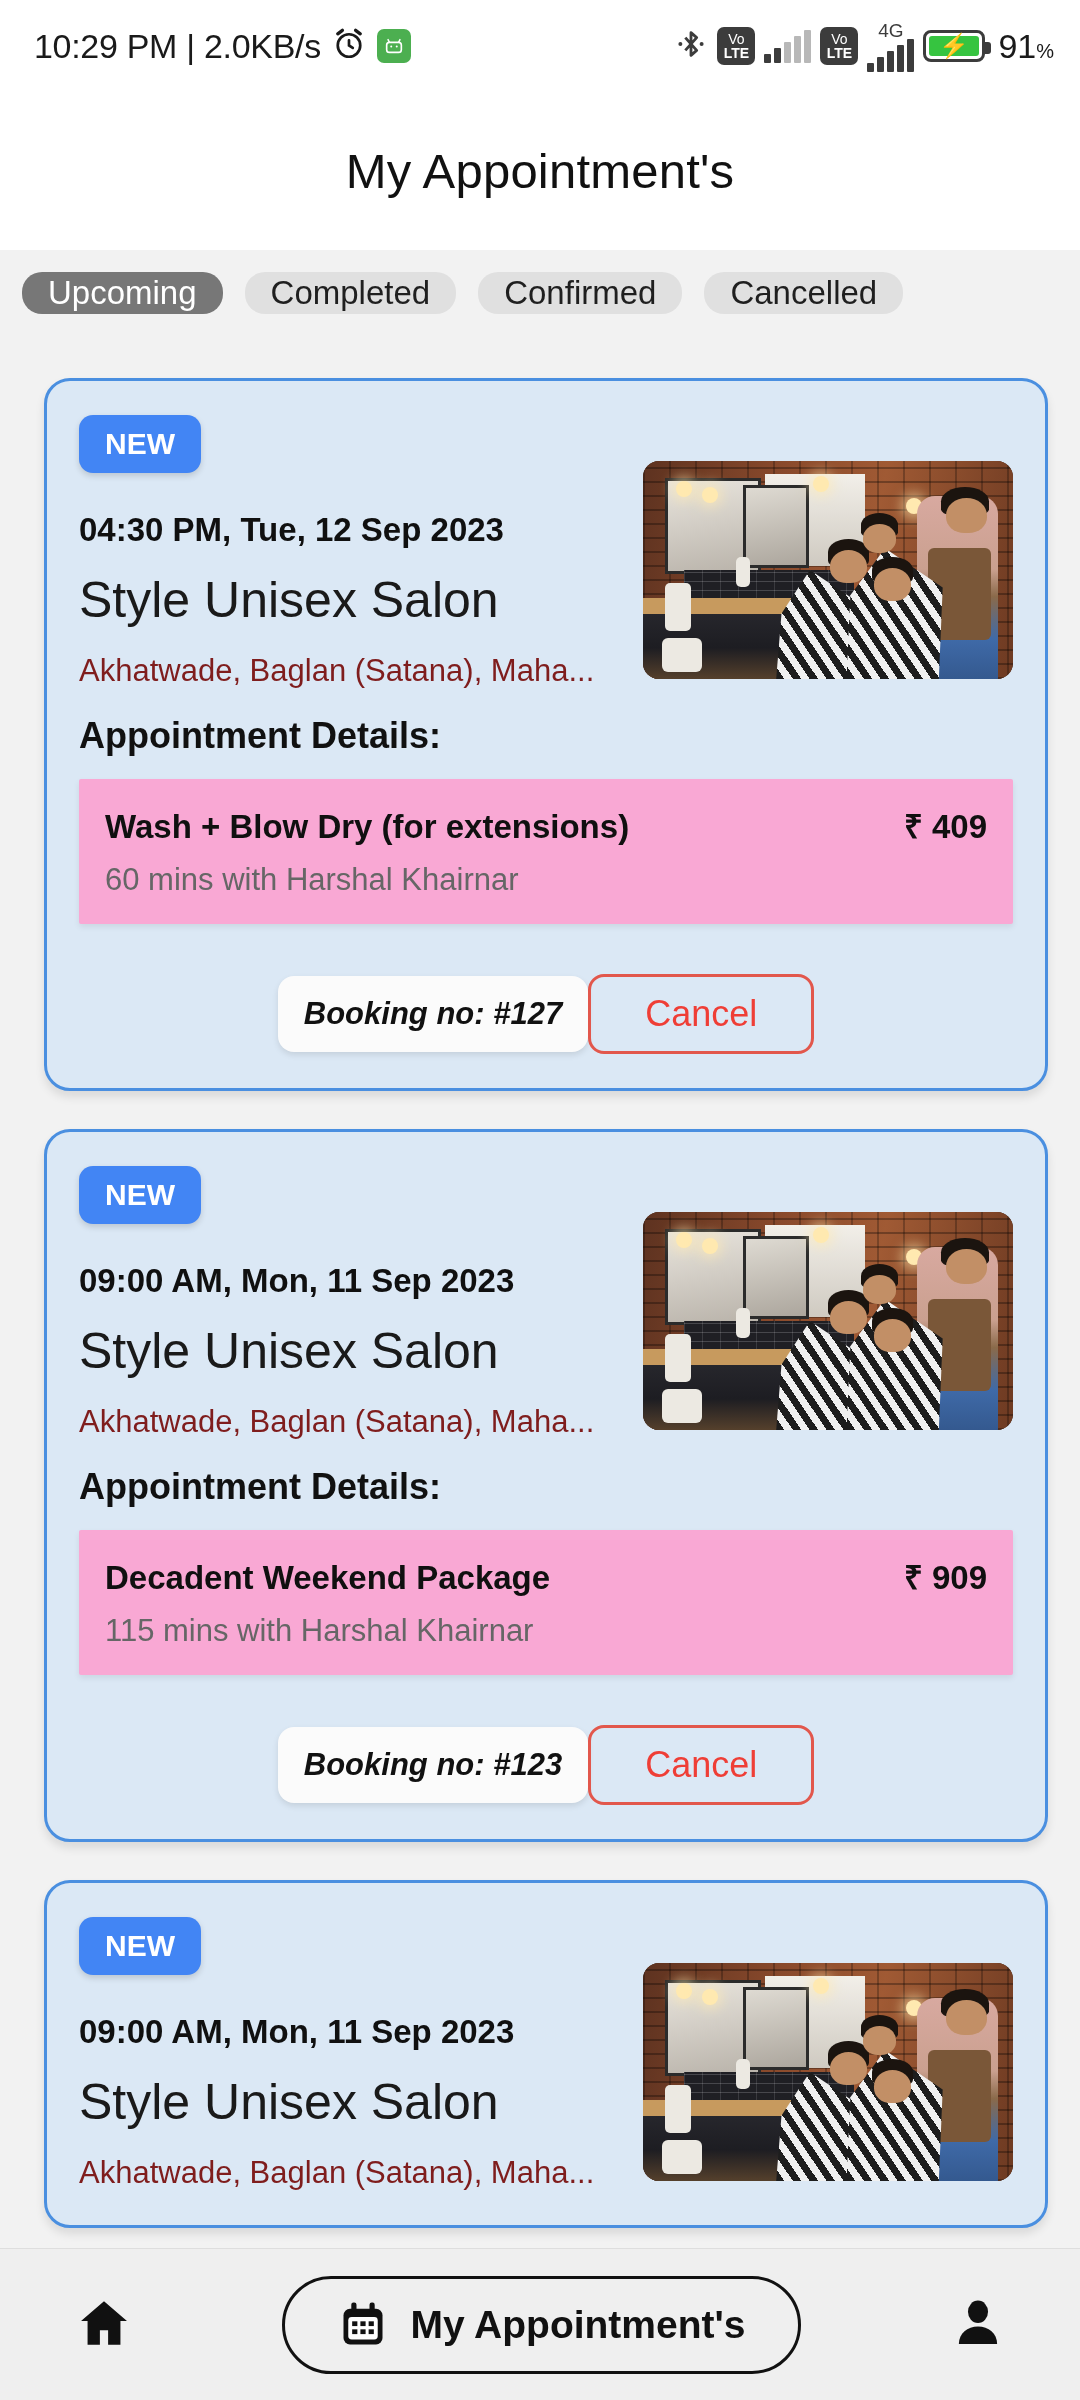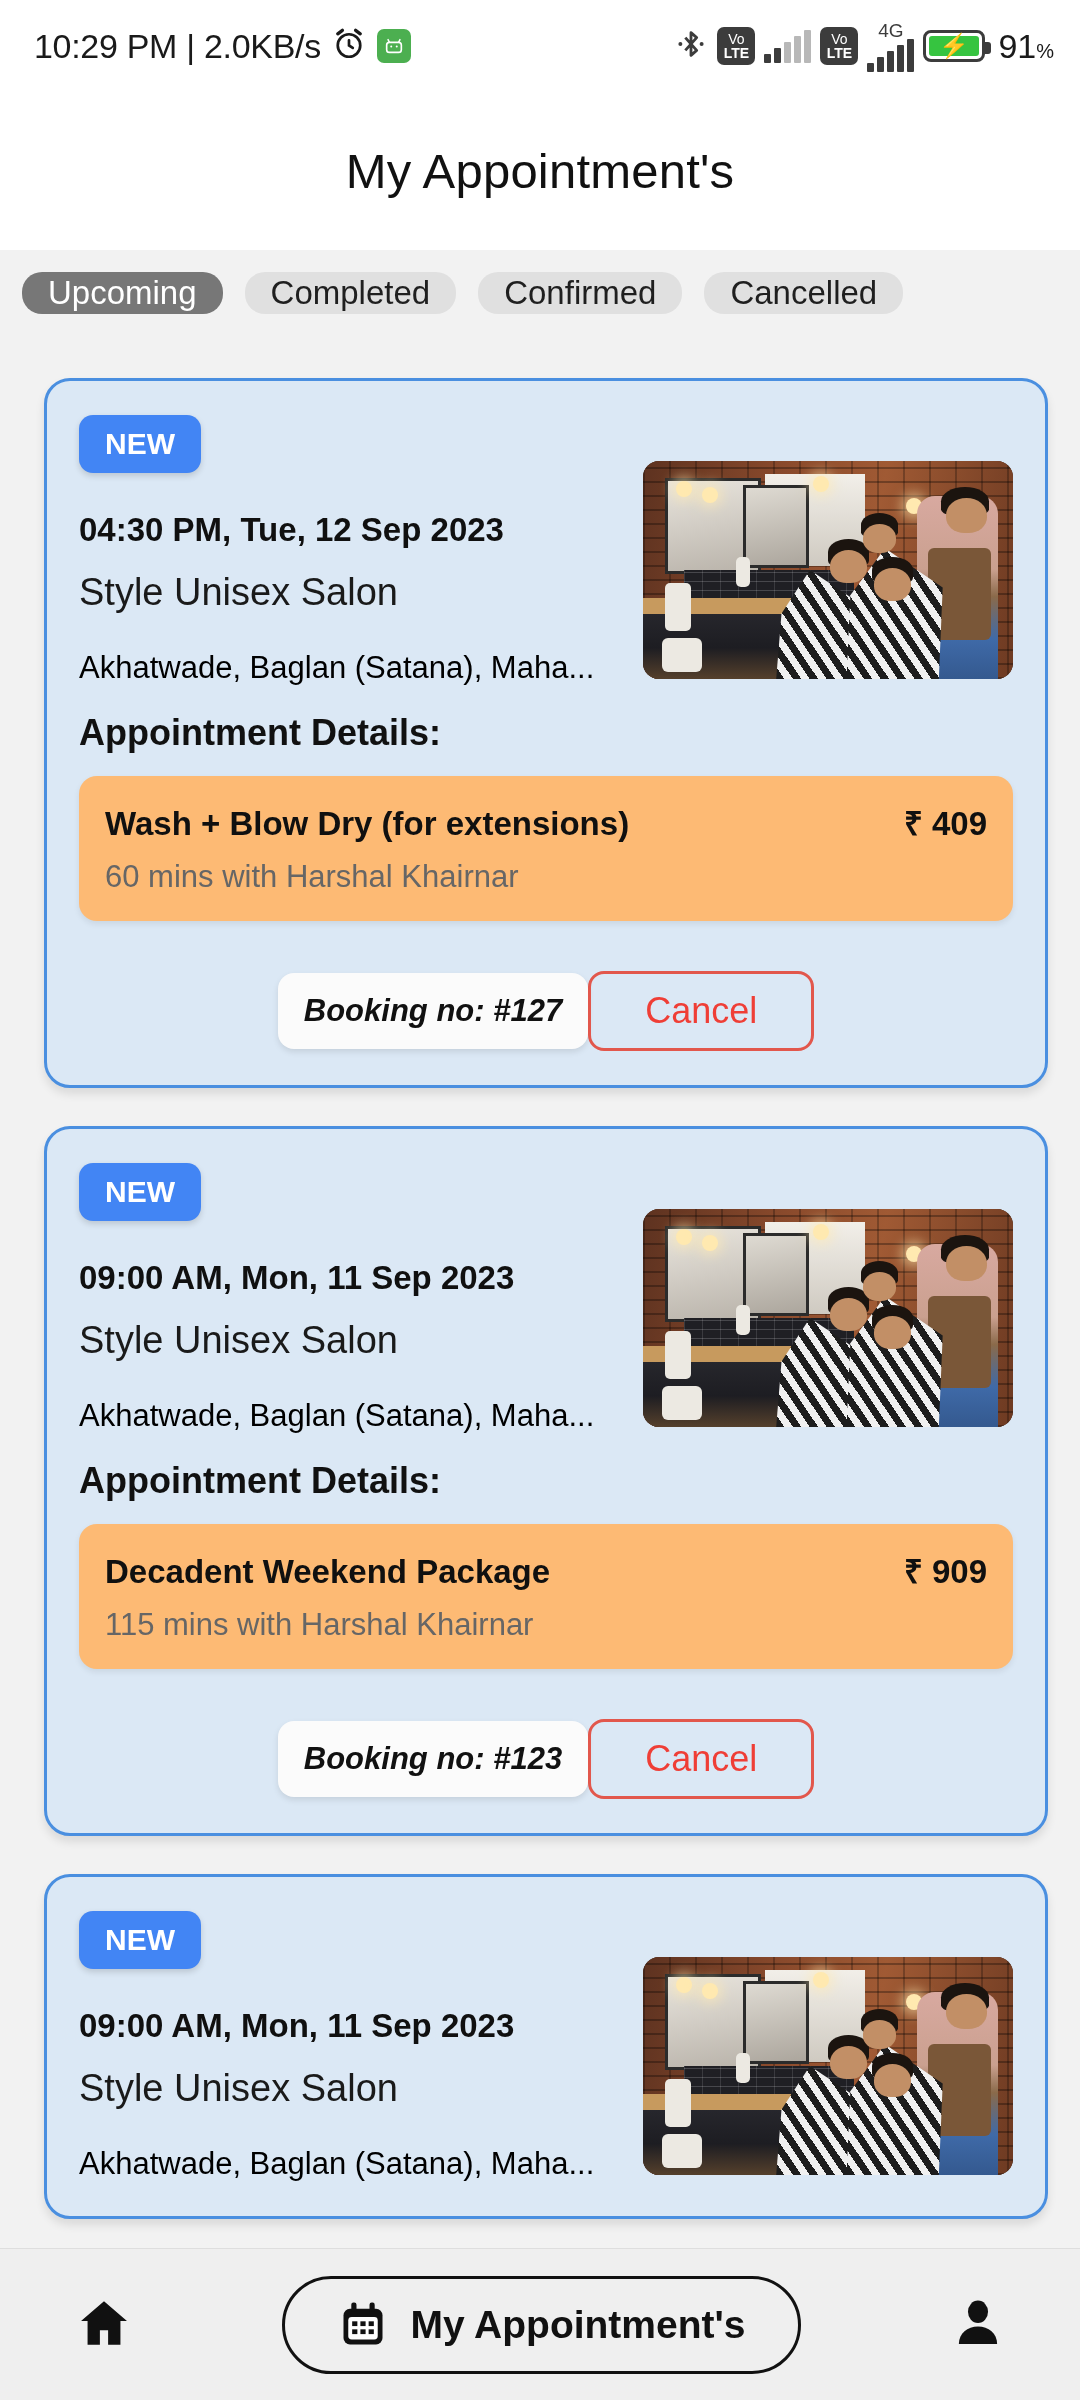--- a/index.html
+++ b/index.html
@@ -161,28 +161,28 @@
     align-items: flex-start;
   }
   .card-info { flex: 1; min-width: 0; padding-top: 4px; }
   .appt-datetime {
     font-size: 33px;
     font-weight: bold;
     color: #101010;
     margin-top: 38px;
   }
   .salon-name {
-    font-size: 38px;
+    font-size: 50px;
     color: #1a1a1a;
     margin-top: 22px;
   }
   .salon-addr {
     font-size: 31px;
-    color: #000000;
-    margin-top: 36px;
+    color: #7f1d1d;
+    margin-top: 24px;
     white-space: nowrap;
     overflow: hidden;
   }
 
   
   .salon-photo {
     width: 370px;
     height: 218px;
     border-radius: 16px;
     flex: none;
@@ -268,22 +268,22 @@
   }
 
   
   .details-label {
     font-size: 36px;
     font-weight: bold;
     color: #111;
     margin-top: 26px;
   }
   .service-box {
-    background: #fdba74;
-    border-radius: 18px;
+    background: #f9a8d4;
+    border-radius: 2px;
     margin-top: 22px;
     padding: 24px 26px 26px 26px;
     box-shadow: 0 3px 6px rgba(0,0,0,0.08);
   }
   .service-row {
     display: flex;
     justify-content: space-between;
     align-items: baseline;
     gap: 20px;
   }

